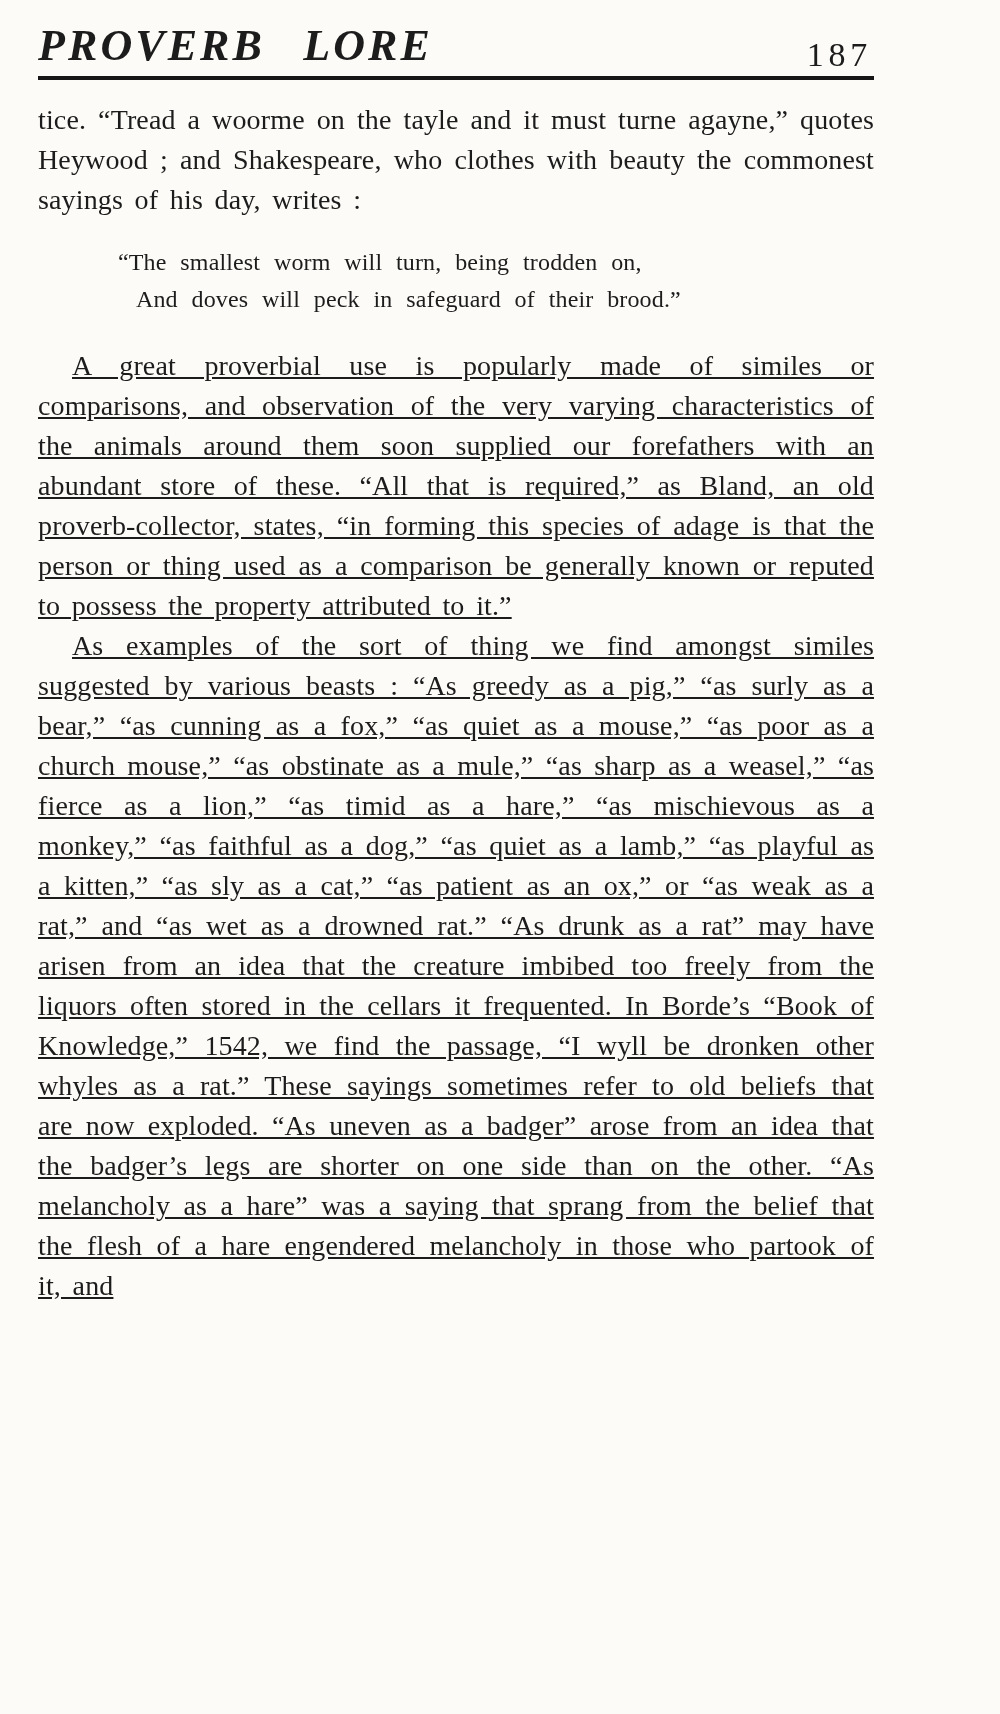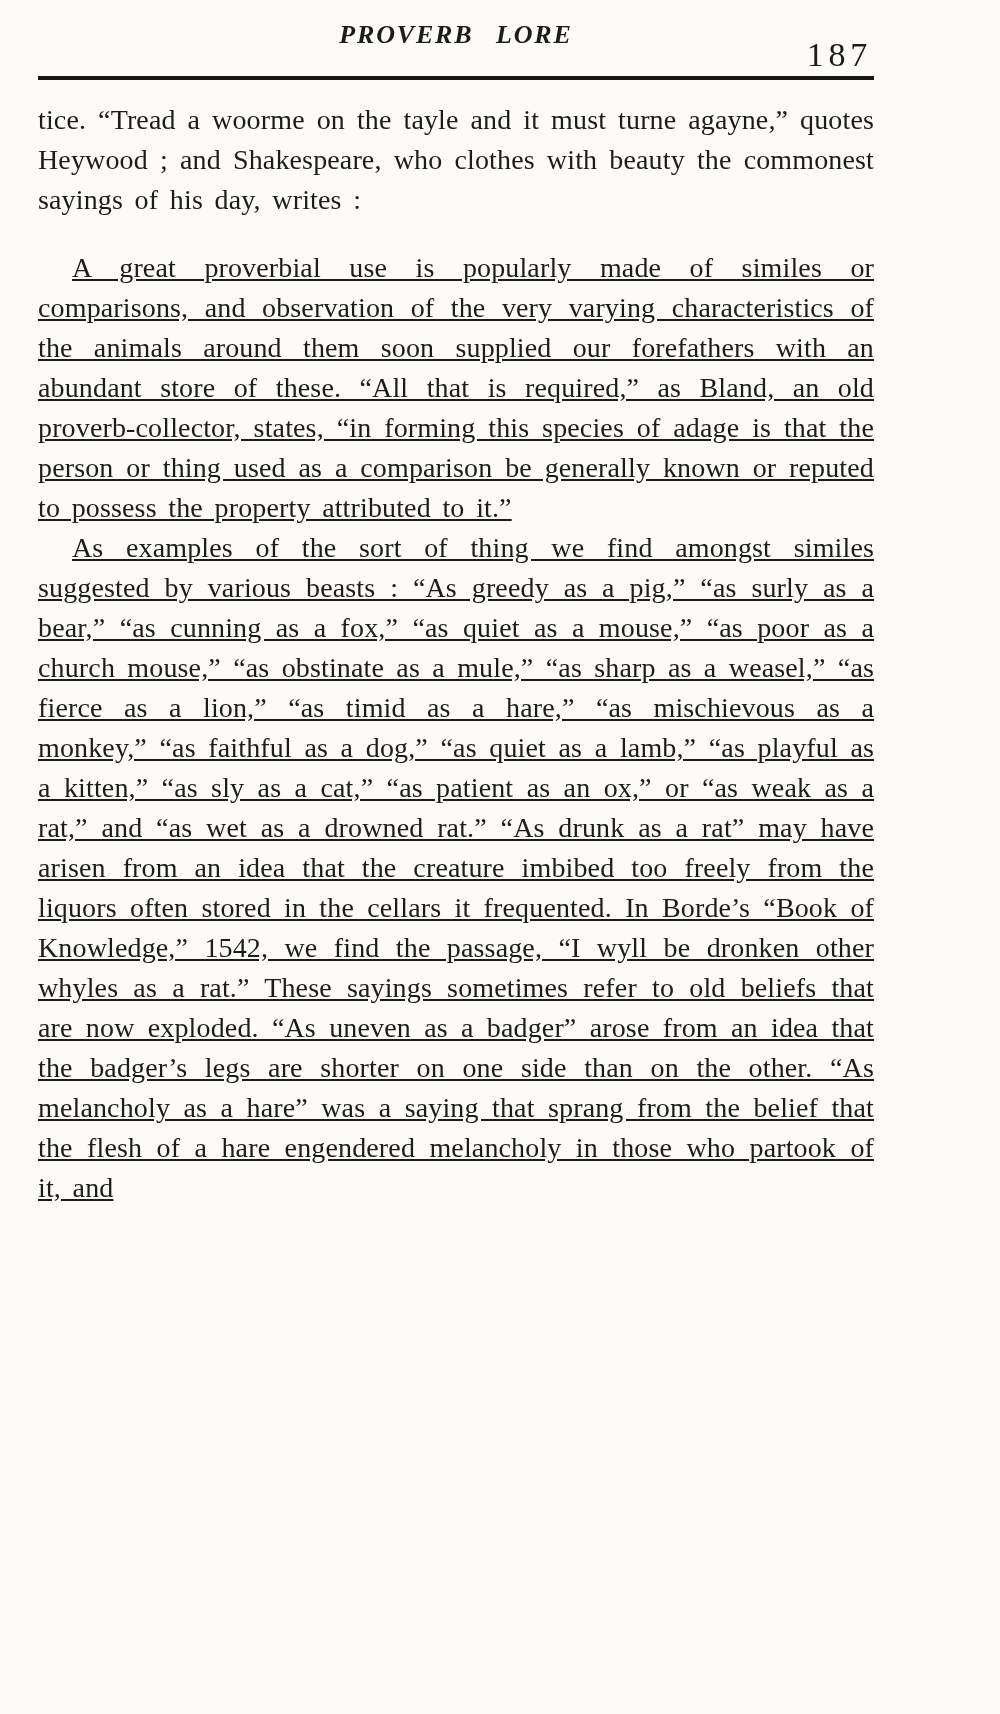--- a/index.html
+++ b/index.html
@@ -22,24 +22,24 @@
   .content {
     margin: 0 126px 0 38px; 
   }
   
   .page-header {
     position: relative;
     margin-top: 16px;
     height: 54px;
   }
   .running-title {
-    text-align: center;
+    text-align: left;
     font-style: italic;
     font-weight: 700;
-    font-size: 26px;
+    font-size: 44px;
     letter-spacing: 0.07em;
     word-spacing: 0.55em;
     padding-top: 4px;
   }
   .page-number {
     position: absolute;
     right: 2px;
     top: 20px;
     font-size: 34px;
     letter-spacing: 0.14em;
@@ -84,20 +84,22 @@
     <span class="page-number">187</span>
   </header>
 
   <hr class="header-rule">
 
   <main class="text-block">
 
     <p class="par">tice.  “Tread a woorme on the tayle and it must turne agayne,” quotes Heywood ; and Shakespeare, who clothes with beauty the commonest sayings of his day, writes :</p>
 
     <blockquote class="verse">
+      <span class="verse-line">“The smallest worm will turn, being trodden on,</span>
+      <span class="verse-line verse-line-2">And doves will peck in safeguard of their brood.”</span>
     </blockquote>
 
     <p class="par indented">A great proverbial use is popularly made of similes or comparisons, and observation of the very varying characteristics of the animals around them soon supplied our forefathers with an abundant store of these. “All that is required,” as Bland, an old proverb-collector, states, “in forming this species of adage is that the person or thing used as a comparison be generally known or reputed to possess the property attributed to it.”</p>
 
     <p class="par indented">As examples of the sort of thing we find amongst similes suggested by various beasts : “As greedy as a pig,” “as surly as a bear,” “as cunning as a fox,” “as quiet as a mouse,” “as poor as a church mouse,” “as obstinate as a mule,” “as sharp as a weasel,” “as fierce as a lion,” “as timid as a hare,” “as mischievous as a monkey,” “as faithful as a dog,” “as quiet as a lamb,” “as playful as a kitten,” “as sly as a cat,” “as patient as an ox,” or “as weak as a rat,” and “as wet as a drowned rat.”  “As drunk as a rat” may have arisen from an idea that the creature imbibed too freely from the liquors often stored in the cellars it frequented.  In Borde’s “Book of Knowledge,” 1542, we find the passage, “I wyll be dronken other whyles as a rat.”  These sayings sometimes refer to old beliefs that are now exploded.  “As uneven as a badger” arose from an idea that the badger’s legs are shorter on one side than on the other.  “As melancholy as a hare” was a saying that sprang from the belief that the flesh of a hare engendered melancholy in those who partook of it, and</p>
 
   </main>
 </div>
 
 </body></html>

